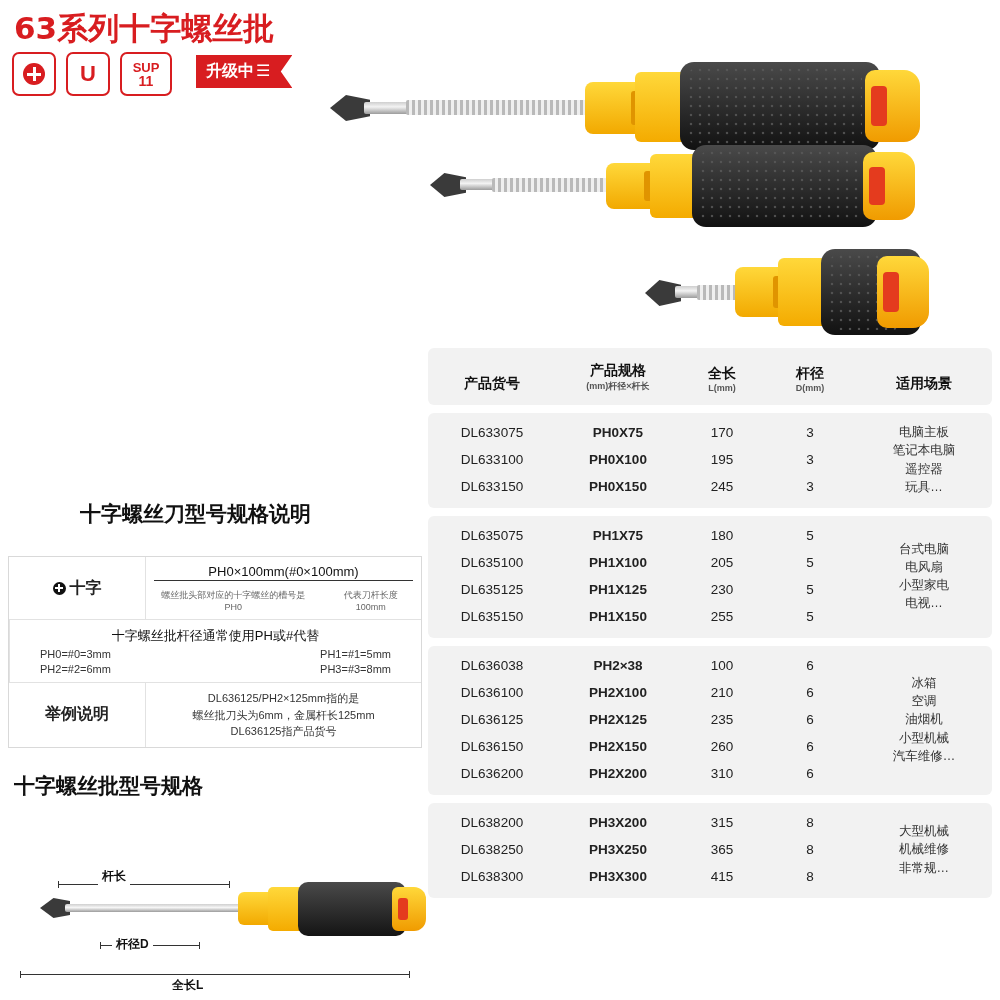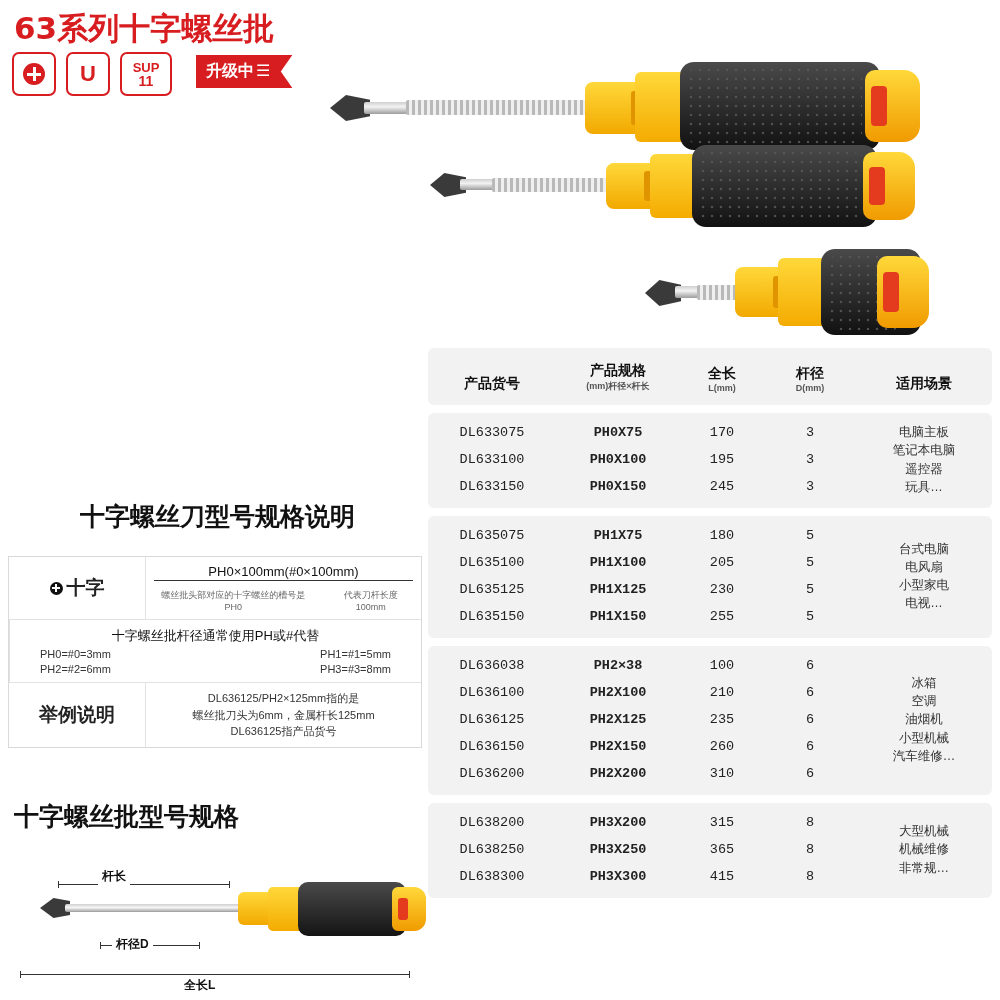--- a/index.html
+++ b/index.html
@@ -55,33 +55,33 @@
   .sd .body:before{
     content:"";position:absolute;inset:5px 18px 5px 8px;
     background:radial-gradient(circle at 3px 3px,#595959 1.4px,transparent 1.6px);
     background-size:9px 9px;opacity:.85;border-radius:10px;
   }
   .sd .cap{position:absolute;background:linear-gradient(#ffd83a,#f09b00);border-radius:10px 16px 16px 10px;}
   .sd .cap:after{content:"";position:absolute;left:6px;top:22%;width:16px;height:56%;background:#e43b1e;border-radius:4px;}
 
   
   .sec-title{
-    position:absolute;font-size:25px;font-weight:bold;color:#111;
+    position:absolute;font-size:21px;font-weight:bold;color:#111;
     font-family:"DejaVu Sans",sans-serif;
   }
 
   
   .explain{
     position:absolute;left:8px;top:556px;width:412px;
     border:1px solid #d9d9d9;background:#fff;font-size:12px;
   }
   .ex-row{display:flex;border-bottom:1px solid #e2e2e2;}
   .ex-row:last-child{border-bottom:none;}
   .ex-l{width:128px;display:flex;align-items:center;justify-content:center;
-        padding:8px 4px;font-size:19px;font-weight:bold;color:#222;}
+        padding:8px 4px;font-size:16px;font-weight:bold;color:#222;}
   .ex-r{flex:1;border-left:1px solid #e2e2e2;padding:7px 8px;text-align:center;color:#333;}
   .ex-r .main{font-size:13px;font-weight:normal;color:#111;}
   .ex-r .sub{font-size:9px;color:#666;margin-top:3px;}
   .ex-r .l2{display:flex;justify-content:space-between;font-size:11px;color:#333;margin-top:3px;padding:0 22px;}
   .ex-r .ln{font-size:11px;line-height:1.5;color:#333;}
   .ul-ph{border-bottom:1px solid #333;padding-bottom:1px;}
   .plus-sm{display:inline-block;width:13px;height:13px;border-radius:50%;background:#111;position:relative;vertical-align:-2px;margin-right:4px;}
   .plus-sm:before,.plus-sm:after{content:"";position:absolute;background:#fff;}
   .plus-sm:before{left:5.5px;top:2.5px;width:2px;height:8px;}
   .plus-sm:after{top:5.5px;left:2.5px;height:2px;width:8px;}
@@ -97,21 +97,21 @@
 
   
   .spec{
     position:absolute;left:428px;top:348px;width:564px;
     font-size:13px;color:#222;
   }
   .spec-block{background:#f2f2f2;border-radius:6px;margin-bottom:8px;}
   .spec-head{display:flex;align-items:flex-end;padding:14px 0 12px 0;}
   .spec-head .cell{text-align:center;font-weight:bold;font-size:14px;color:#111;}
   .spec-head .cell .sub{font-weight:bold;font-size:9px;color:#555;}
-  .srow{display:flex;align-items:center;padding:6px 0;font-family:Liberation Mono, monospace;}
+  .srow{display:flex;align-items:center;padding:6px 0;}
   .srow .cell{text-align:center;font-size:13.5px;color:#222;}
   .c1{width:128px;}
   .c2{width:124px;font-weight:bold;}
   .c3{width:84px;}
   .c4{width:92px;}
   .c5{width:136px;}
   .scene{
     font-size:12.5px;color:#333;line-height:1.45;text-align:center;
     display:flex;align-items:center;justify-content:center;
   }
@@ -211,42 +211,42 @@
       </div>
       <div class="ex-r">
         <div class="ln">DL636125/PH2×125mm指的是</div>
         <div class="ln">螺丝批刀头为6mm，金属杆长125mm</div>
         <div class="ln">DL636125指产品货号</div>
       </div>
     </div>
 
   </div>
 
-  <div class="sec-title" style="left:14px;top:800px;">十字螺丝批型号规格</div>
+  <div class="sec-title" style="left:14px;top:772px;">十字螺丝批型号规格</div>
 
   <div class="diagram">
 
     <div class="d-sd" style="position:absolute;left:40px;top:22px;width:380px;height:52px;">
       <div class="tip" style="position:absolute;left:0;top:14px;width:30px;height:20px;background:#3a3a3a;clip-path:polygon(0 50%,45% 0,100% 15%,100% 85%,45% 100%);"></div>
       <div class="blade" style="position:absolute;left:25px;top:20px;width:200px;height:8px;background:linear-gradient(#cfcfcf,#f6f6f6 45%,#9c9c9c);border-radius:2px;"></div>
       <div class="collar" style="position:absolute;left:198px;top:8px;width:36px;height:33px;background:linear-gradient(#ffd83a,#f2a900);border-radius:6px;"></div>
       <div class="grip" style="position:absolute;left:228px;top:3px;width:38px;height:44px;background:linear-gradient(#ffd83a,#f4ab00);border-radius:5px;"></div>
       <div class="body" style="position:absolute;left:258px;top:-2px;width:108px;height:54px;background:linear-gradient(#4a4a4a,#141414);border-radius:10px;"></div>
       <div class="cap" style="position:absolute;left:352px;top:3px;width:34px;height:44px;background:linear-gradient(#ffd83a,#f09b00);border-radius:6px 12px 12px 6px;"></div>
       <div style="position:absolute;left:358px;top:14px;width:10px;height:22px;background:#e43b1e;border-radius:3px;"></div>
     </div>
 
     <div class="dim-line" style="left:58px;top:22px;width:172px;"></div>
     <div class="dim-lbl" style="left:98px;top:6px;">杆长</div>
 
     <div class="dim-line" style="left:100px;top:83px;width:100px;"></div>
     <div class="dim-lbl" style="left:112px;top:74px;">杆径D</div>
 
     <div class="dim-line" style="left:20px;top:112px;width:390px;"></div>
-    <div class="dim-lbl" style="left:180px;top:115px;">全长L</div>
+    <div class="dim-lbl" style="left:168px;top:115px;">全长L</div>
   </div>
 
   <div class="spec">
 
     <div class="spec-block">
       <div class="spec-head">
         <div class="cell c1">
           <span>产品货号</span>
         </div>
         <div class="cell c2">

